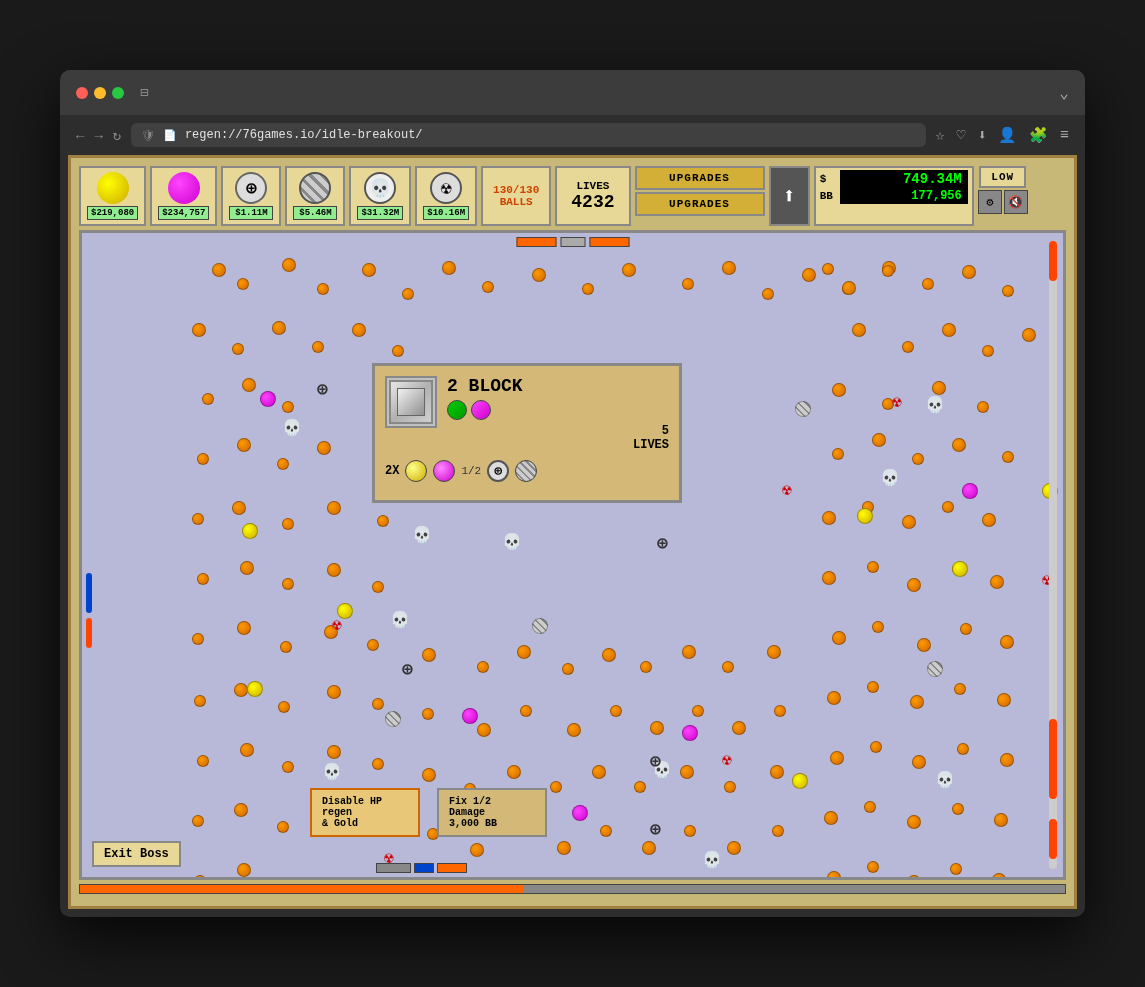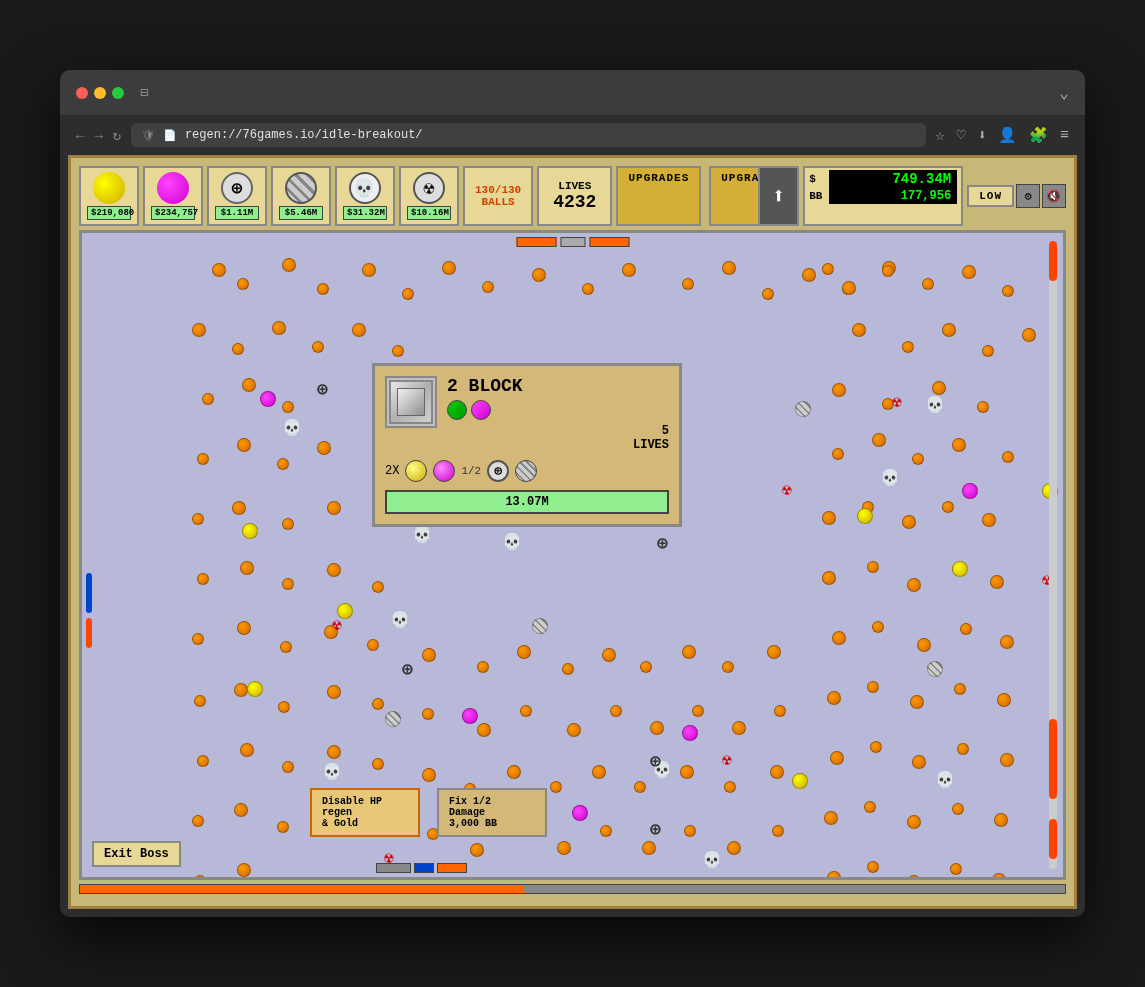--- a/index.html
+++ b/index.html
@@ -208,21 +208,22 @@
     }
 
     .level-num {
       font-size: 18px;
       font-weight: bold;
       color: #000;
     }
 
     .upgrades-prestige {
       display: flex;
-      gap: 8px;
+      flex-direction: column;
+      gap: 2px;
       min-width: 130px;
     }
 
     .up-btn {
       background: #d4af37;
       border: 2px solid #888;
       padding: 4px 10px;
       font-size: 11px;
       font-weight: bold;
       cursor: pointer;
@@ -284,21 +285,21 @@
       font-size: 12px;
       font-weight: bold;
       padding: 1px 6px;
       flex: 1;
       text-align: right;
       font-family: 'Courier New', monospace;
     }
 
     .quality-box {
       display: flex;
-      flex-direction: row;
+      flex-direction: column;
       align-items: center;
       gap: 2px;
     }
 
     .quality-btn {
       background: #e8d898;
       border: 2px solid #888;
       padding: 3px 10px;
       font-size: 11px;
       font-weight: bold;
@@ -410,21 +411,21 @@
     .tooltip-modifiers {
       display: flex;
       align-items: center;
       gap: 6px;
       margin-bottom: 8px;
       flex-wrap: wrap;
     }
 
     .mod-label {
       font-size: 12px;
-      font-weight: normal;
+      font-weight: bold;
       color: #000;
     }
 
     .mod-divider {
       font-size: 11px;
       color: #333;
     }
 
     .tooltip-progress {
       height: 24px;
@@ -862,23 +863,20 @@
           </div>
         </div>
         <div class="tooltip-modifiers">
           <span class="mod-label">2X</span>
           <div style="width:22px;height:22px;border-radius:50%;background:radial-gradient(circle at 35% 35%,#ffff88,#ccaa00);border:1px solid #444;"></div>
           <div style="width:22px;height:22px;border-radius:50%;background:radial-gradient(circle at 35% 35%,#ff88ff,#cc00cc);border:1px solid #444;"></div>
           <span class="mod-divider">1/2</span>
           <div style="width:22px;height:22px;border-radius:50%;background:#ddd;border:2px solid #555;display:flex;align-items:center;justify-content:center;font-size:13px;font-weight:bold;">⊕</div>
           <div style="width:22px;height:22px;border-radius:50%;background:repeating-linear-gradient(45deg,#888,#888 2px,#ccc 2px,#ccc 5px);border:1px solid #444;"></div>
         </div>
-        <div class="tooltip-progress">
-          <span>13.07M</span>
-        </div>
       </div>
 
       <div class="boss-tooltip boss-tooltip-orange" style="bottom:40px;left:228px;width:110px;">
         <div>Disable HP</div>
         <div>regen</div>
         <div>&amp; Gold</div>
       </div>
       <div class="boss-tooltip" style="bottom:40px;left:355px;width:110px;">
         <div>Fix 1/2</div>
         <div>Damage</div>

